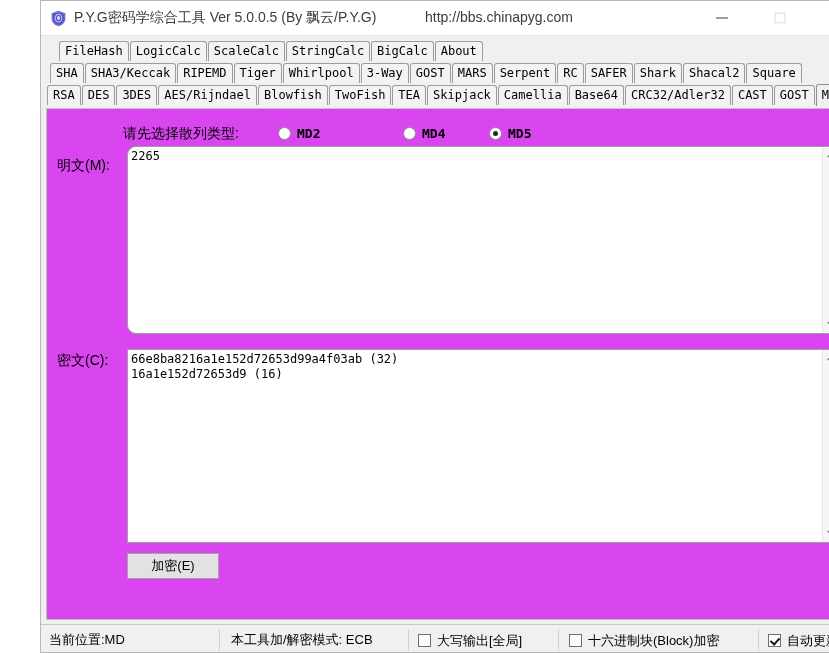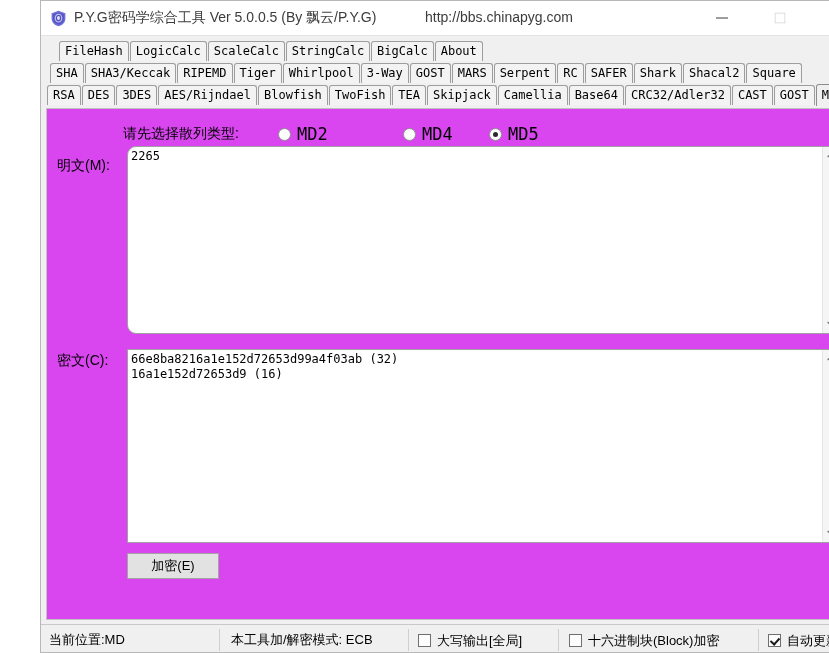--- a/index.html
+++ b/index.html
@@ -160,22 +160,23 @@
     left: 3px; top: 3px;
     width: 5px; height: 5px;
     border-radius: 50%;
     background: #2a2a2a;
   }
   .radio .rlabel {
     display: inline-block;
     vertical-align: middle;
     margin-left: 6px;
     font-family: "DejaVu Sans Mono", monospace;
-    font-size: 17px;
-    color: #000;
+    font-size: 13px;
+    color: #000;
+    font-weight: bold;
   }
   #radio-md2 { left: 231px; }
   #radio-md4 { left: 356px; }
   #radio-md5 { left: 442px; }
 
   
   .field-label {
     position: absolute;
     font-size: 14px;
     color: #000;

